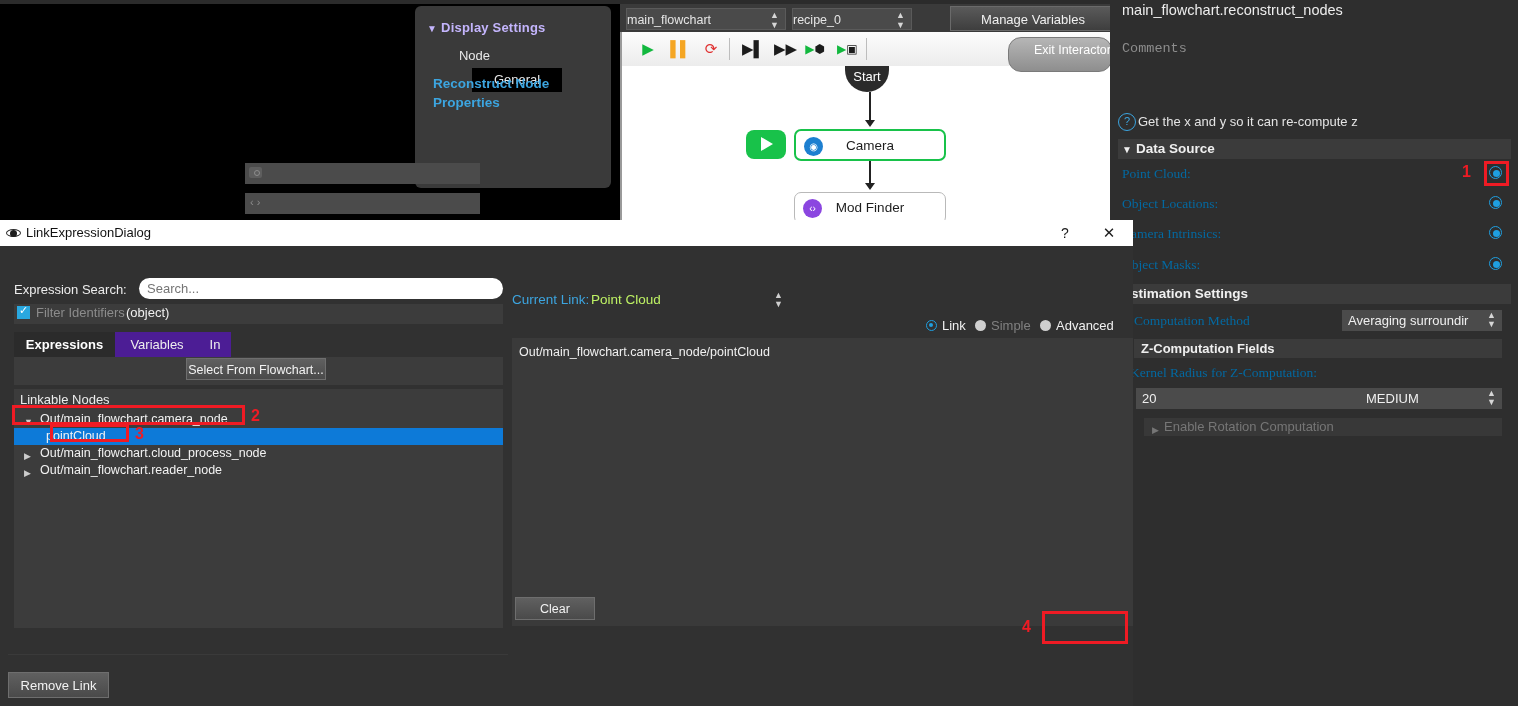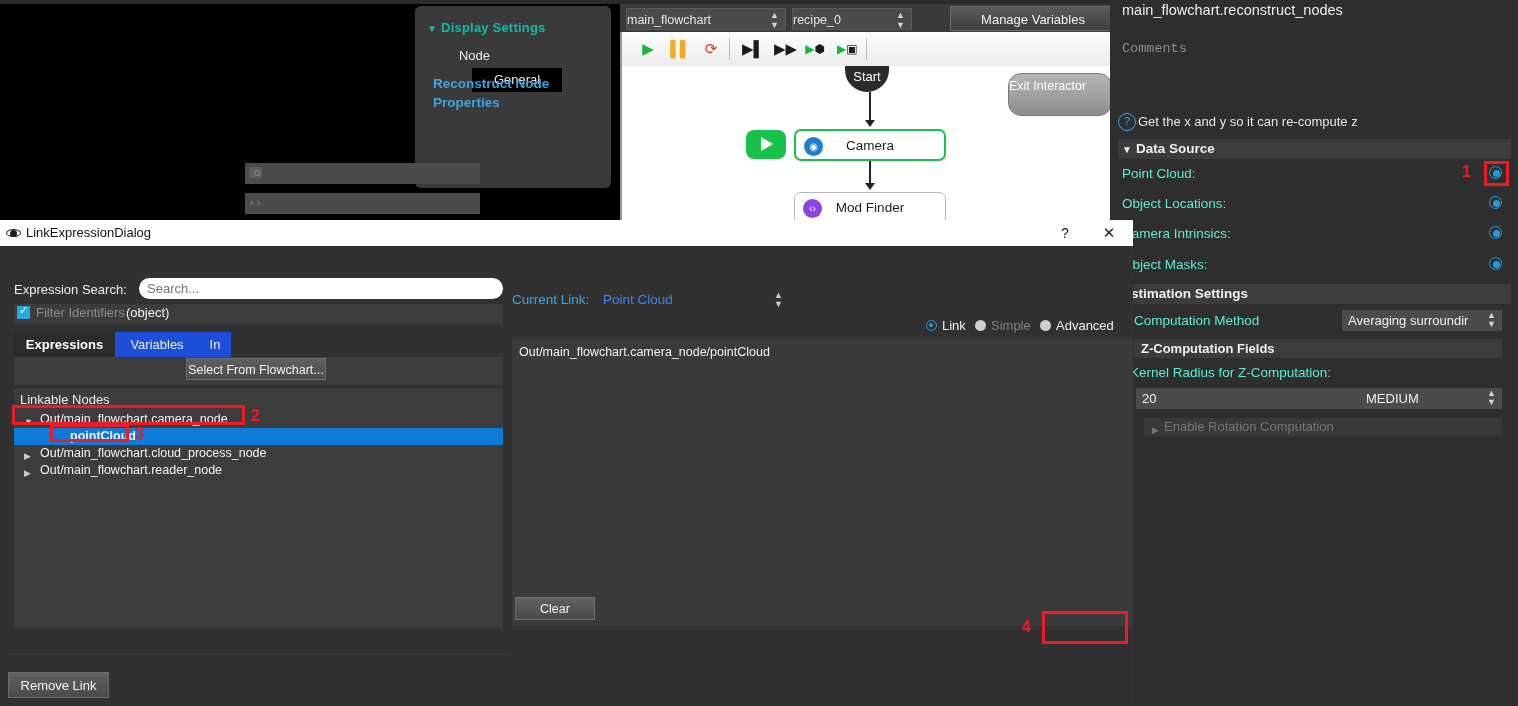--- a/index.html
+++ b/index.html
@@ -26,21 +26,21 @@
   }
 
   
   .display-settings {
     position: absolute; left: 415px; top: 6px; width: 196px; height: 182px;
     background: #3a3a3a;
     border-radius: 6px;
   }
   .ds-title {
     position: absolute; left: 12px; top: 14px;
-    font-size: 13px; color: #14b8a6; font-weight: bold;
+    font-size: 13px; color: #c4b5fd; font-weight: bold;
     letter-spacing: .2px;
   }
   .ds-title .tri { font-size: 10px; margin-right: 4px; }
   .ds-tabs {
     position: absolute; left: 12px; top: 38px; width: 172px; height: 24px;
   }
   .ds-tab {
     display: inline-block; text-align: center; font-size: 13px; color: #e8e8e8;
     height: 24px; line-height: 24px;
   }
@@ -89,27 +89,26 @@
     background: linear-gradient(#fdfdfd, #ececec);
   }
   .fc-icon {
     position: absolute; top: 8px; width: 20px; height: 18px;
     font-size: 15px; line-height: 18px; text-align: center;
   }
   .sep {
     position: absolute; top: 6px; width: 1px; height: 22px; background: #bdbdbd;
   }
   .btn-exit {
-    position: absolute; right: 8px; top: 5px; width: 104px; height: 43px;
+    position: absolute; right: 8px; top: 5px; width: 104px; height: 35px;
     border-radius: 13px;
     background: linear-gradient(#b6b6b6, #8e8e8e);
     border: 1px solid #7a7a7a;
-    color: #ffffff; font-size: 12.5px; text-align: left; line-height: 25px;
-    box-sizing: border-box;
-    margin-top: 36px;
+    color: #ffffff; font-size: 12.5px; text-align: right; line-height: 25px;
+    box-sizing: border-box;
   }
   .node-start {
     position: absolute; left: 223px; top: 34px; width: 44px; height: 26px;
     background: #2b2b2b;
     border-bottom-left-radius: 22px; border-bottom-right-radius: 22px;
     color: #ffffff; font-size: 13px; text-align: center; line-height: 22px;
   }
   .node-box {
     position: absolute; height: 32px; box-sizing: border-box;
     background: #ffffff; border-radius: 7px;
@@ -173,21 +172,21 @@
   }
   .rp-section {
     position: absolute; left: 8px; width: 393px; height: 20px;
     background: #3b3b3b;
     color: #f0f0f0; font-size: 13.5px; font-weight: bold;
     line-height: 20px; padding-left: 4px; box-sizing: border-box;
   }
   .rp-section .tri { font-size: 10px; margin-right: 4px; }
   .rp-row-label {
     position: absolute; left: 12px;
-    font-size: 13.5px; color: #5eead4;
+    font-size: 13.5px; color: #0369a1; font-family: Liberation Serif, serif;
   }
   .rp-field {
     position: absolute; left: 245px; width: 235px; height: 21px;
     background: #4b4b4b;
     box-sizing: border-box;
   }
   .rp-field .ph {
     position: absolute; left: 5px; top: 3px;
     font-size: 11px; color: #8c8c8c;
   }
@@ -317,21 +316,21 @@
     font-size: 13px; color: #f0f0f0;
   }
   .tabs {
     position: absolute; left: 6px; top: 74px; width: 220px; height: 25px;
   }
   .tab {
     position: absolute; top: 0; height: 25px;
     font-size: 13px; text-align: center; line-height: 25px;
   }
   .tab.active { background: #2b2b2b; color: #ffffff; font-weight: bold; }
-  .tab.inactive { background: #1d4ed8; color: #eeeeee; }
+  .tab.inactive { background: #4c1d95; color: #eeeeee; }
   #tab-expressions { left: 0; width: 101px; }
   #tab-variables { left: 101px; width: 84px; }
   #tab-in { left: 185px; width: 32px; }
   .tabpanel-top {
     position: absolute; left: 6px; top: 99px; width: 489px; height: 28px;
     background: #3c3c3c;
   }
   .btn-select-flowchart {
     position: absolute; left: 178px; top: 100px; width: 140px; height: 22px;
     background: linear-gradient(#606060, #4a4a4a);
@@ -353,38 +352,38 @@
     position: relative; height: 17px; font-size: 12.5px; color: #f2f2f2;
     line-height: 17px;
   }
   .tree-row.selected { background: #0d7ad8; }
   .tree-row .tw {
     position: absolute; left: 10px; top: 3px;
     font-size: 9px; color: #cccccc;
   }
   .tree-row .txt { position: absolute; }
   .tree-row.lvl0 .txt { left: 26px; }
-  .tree-row.lvl1 .txt { left: 56px; font-weight: bold; }
+  .tree-row.lvl1 .txt { left: 32px; }
   .bottom-divider {
     position: absolute; left: 0; top: 396px; width: 505px; height: 1px;
     background: #3a3a3a;
   }
 
   
   .right-pane {
     position: absolute; left: 508px; top: 0; width: 625px; height: 460px;
     background: #313131;
   }
   .lbl-currentlink {
     position: absolute; left: 4px; top: 46px;
     font-size: 13.5px; color: #3ca5e0;
   }
   .val-currentlink {
-    position: absolute; left: 95px; top: 46px;
-    font-size: 13.5px; color: #3b82f6;
+    position: absolute; left: 83px; top: 46px;
+    font-size: 13.5px; color: #bef264;
   }
   .cl-arrows {
     position: absolute; left: 266px; top: 45px;
     font-size: 9px; line-height: 9px; color: #cfcfcf; text-align: center;
   }
   .cl-arrows span { display: block; }
   .radios {
     position: absolute; left: 418px; top: 72px; height: 16px;
     font-size: 13px;
   }

